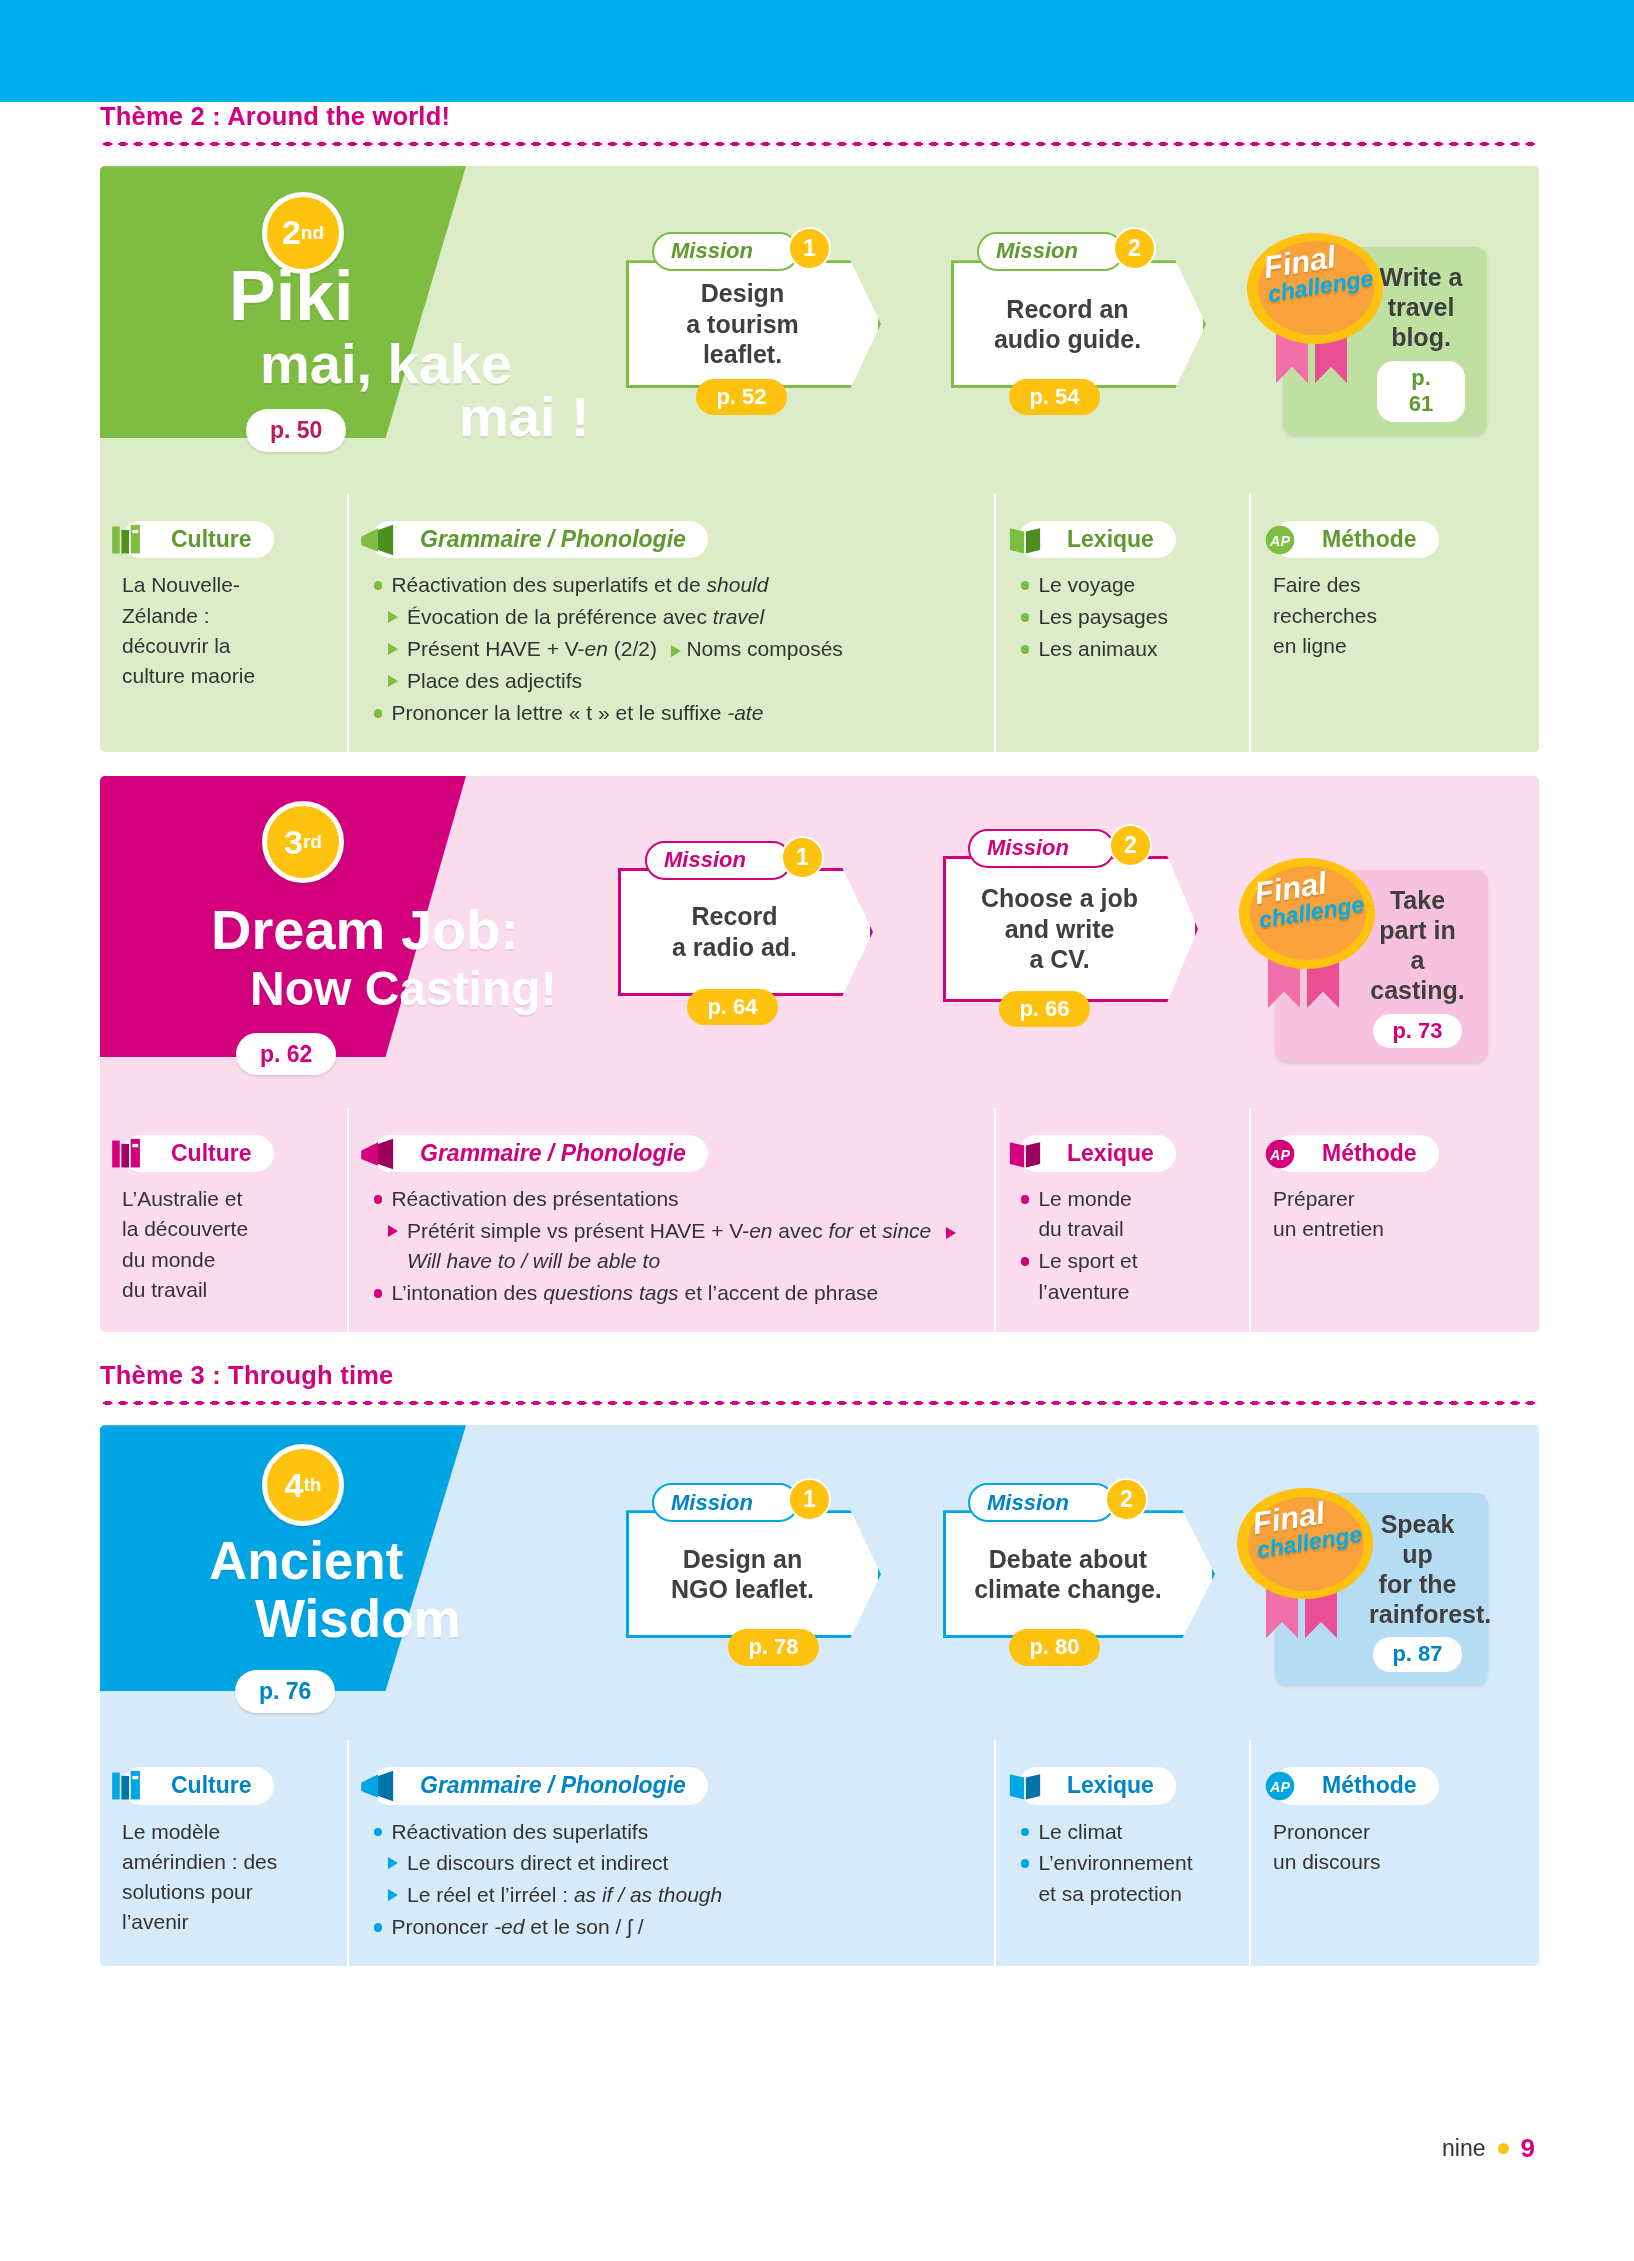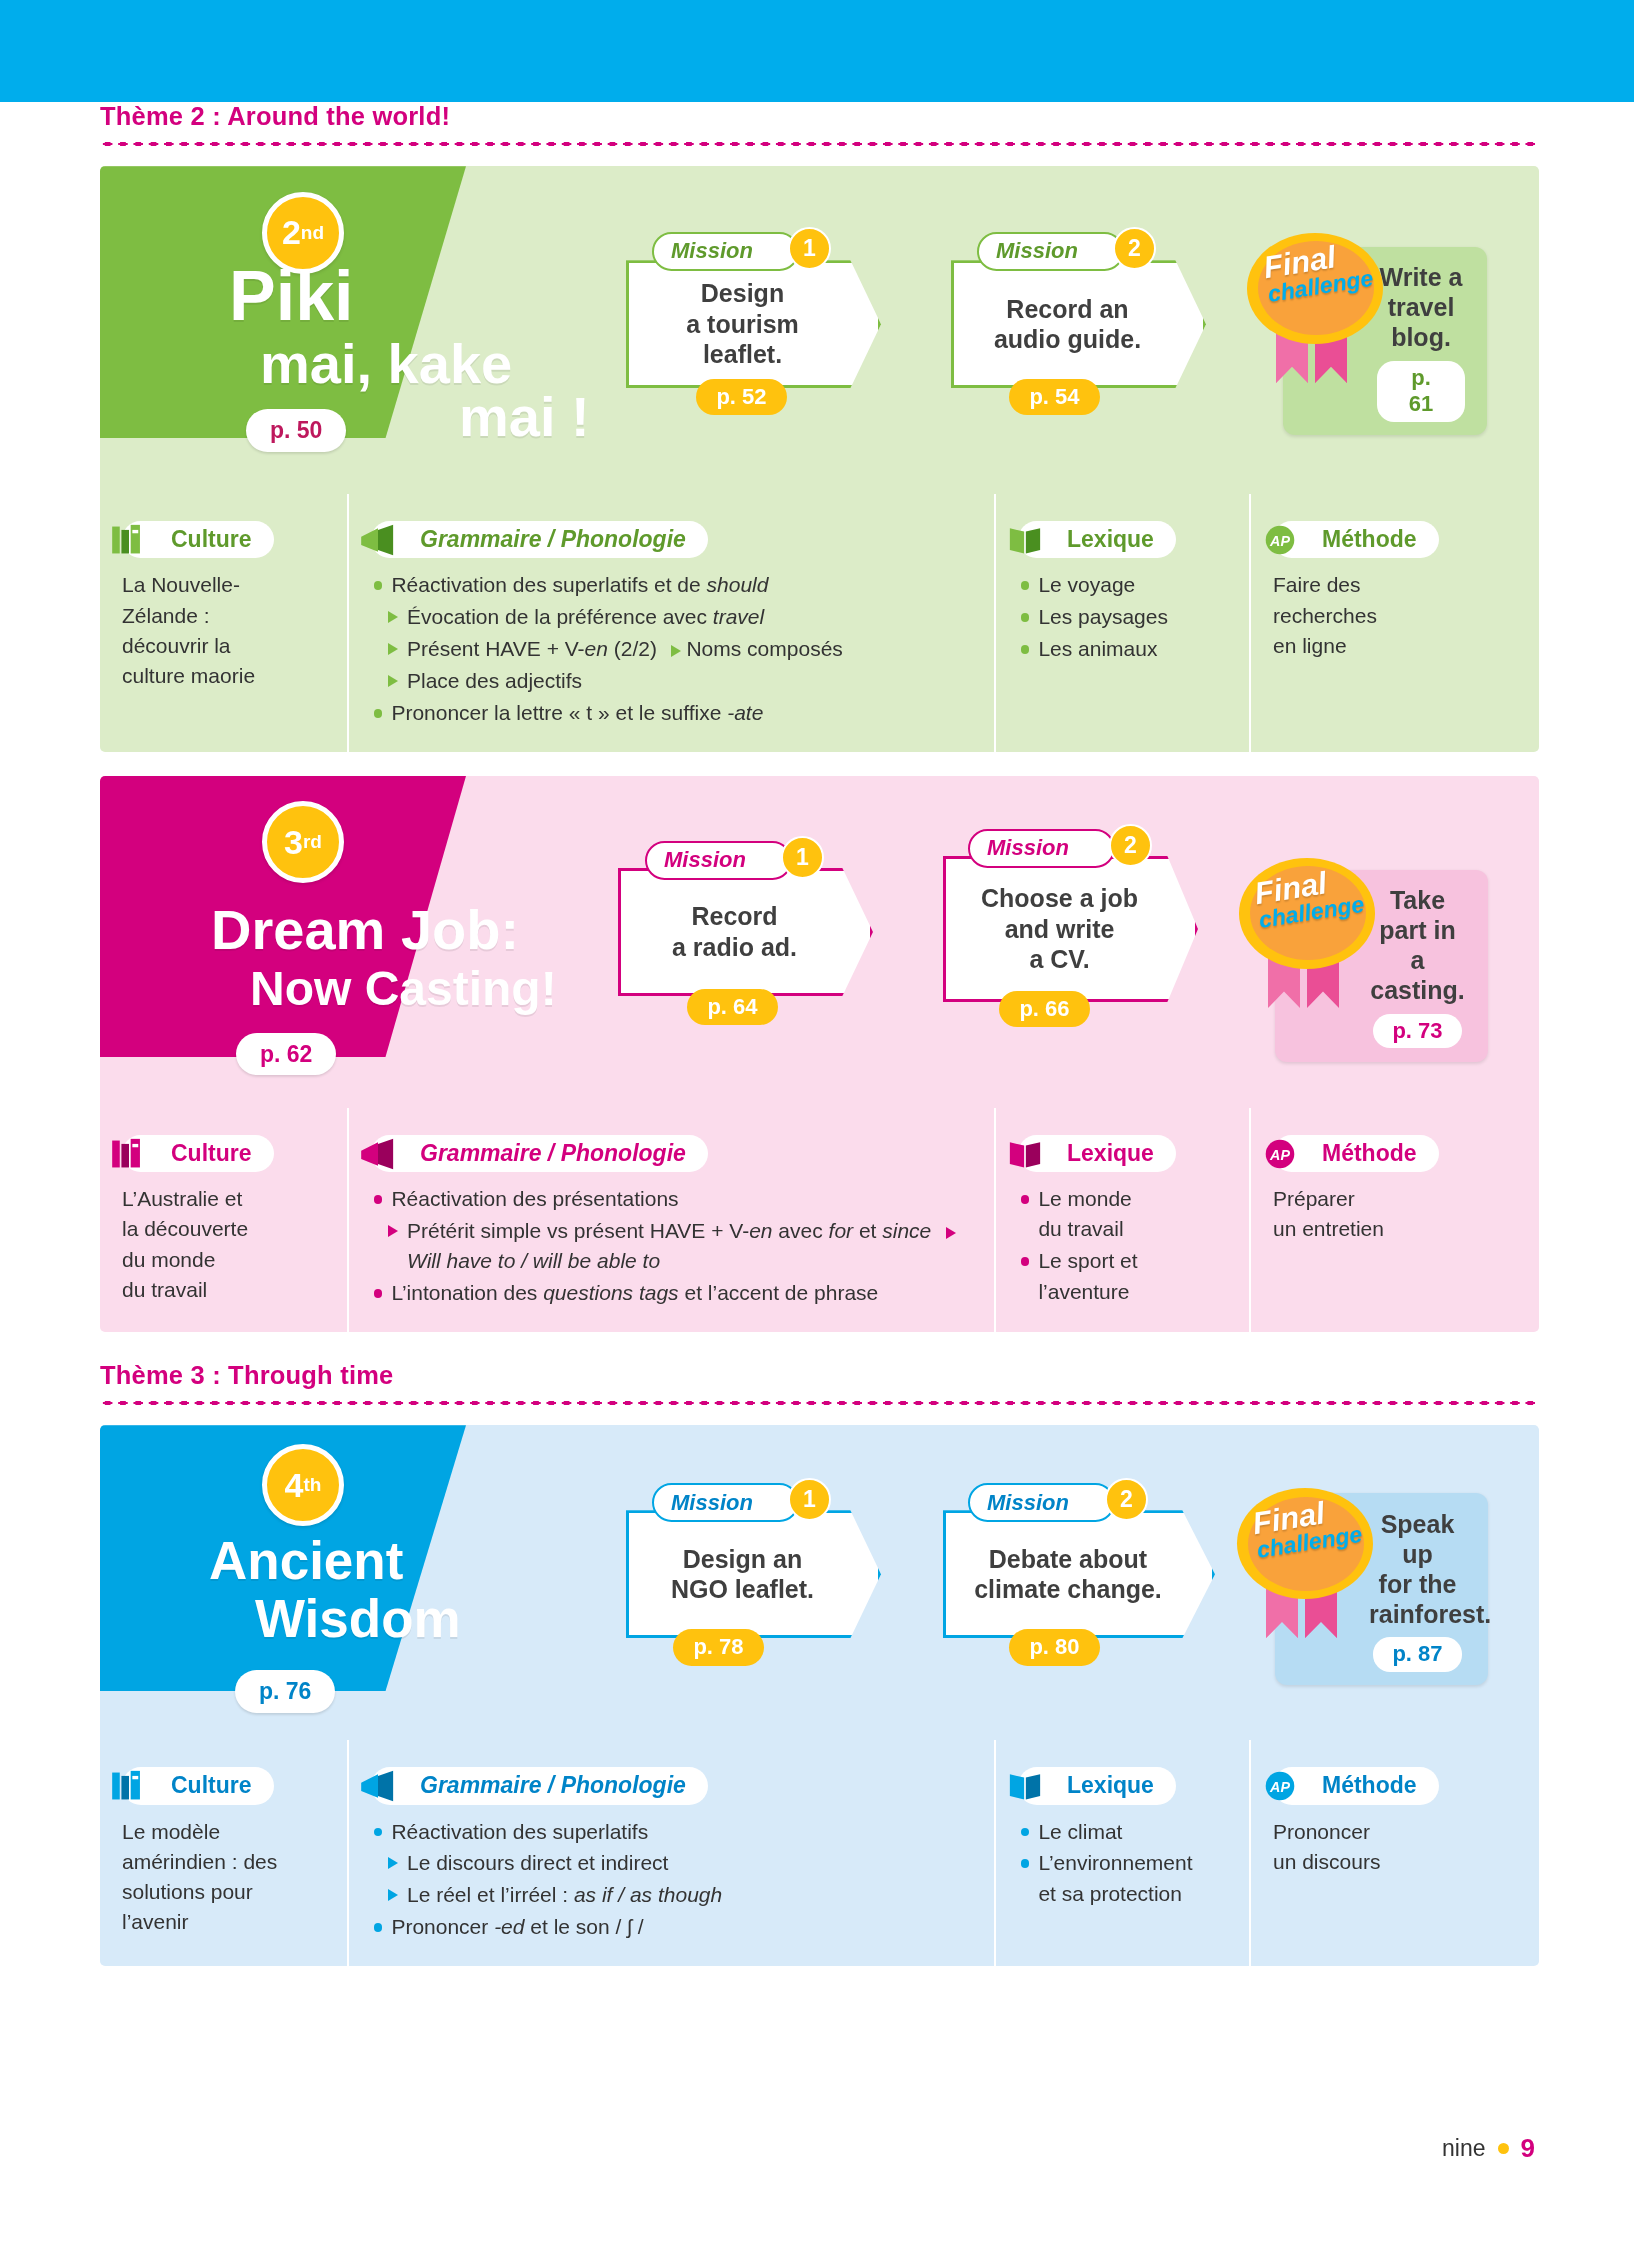--- a/index.html
+++ b/index.html
@@ -572,21 +572,21 @@
       <div class="unit-title" style="left:155px; top:167px; font-size:53px;">Wisdom</div>
 
       <div class="page-pill" style="left:135px; top:245px;">p. 76</div>
 
       <div class="mission" style="left:526px; top:85px;">
         <span style="white-space:pre-line">Design an
 NGO leaflet.</span>
       </div>
       <div class="mission-label" style="left:552px; top:58px;">Mission</div>
       <div class="mission-num" style="left:688px; top:53px;">1</div>
-      <div class="page-tag" style="left:573px; top:204px;">p. 78</div>
+      <div class="page-tag" style="left:628px; top:204px;">p. 78</div>
 
       <div class="mission" style="left:843px; top:85px; width:272px;">
         <span style="white-space:pre-line">Debate about
 climate change.</span>
       </div>
       <div class="mission-label" style="left:868px; top:58px;">Mission</div>
       <div class="mission-num" style="left:1005px; top:53px;">2</div>
       <div class="page-tag" style="left:909px; top:204px;">p. 80</div>
 
       <div class="final-card" style="left:1175px; top:68px; width:213px;">

